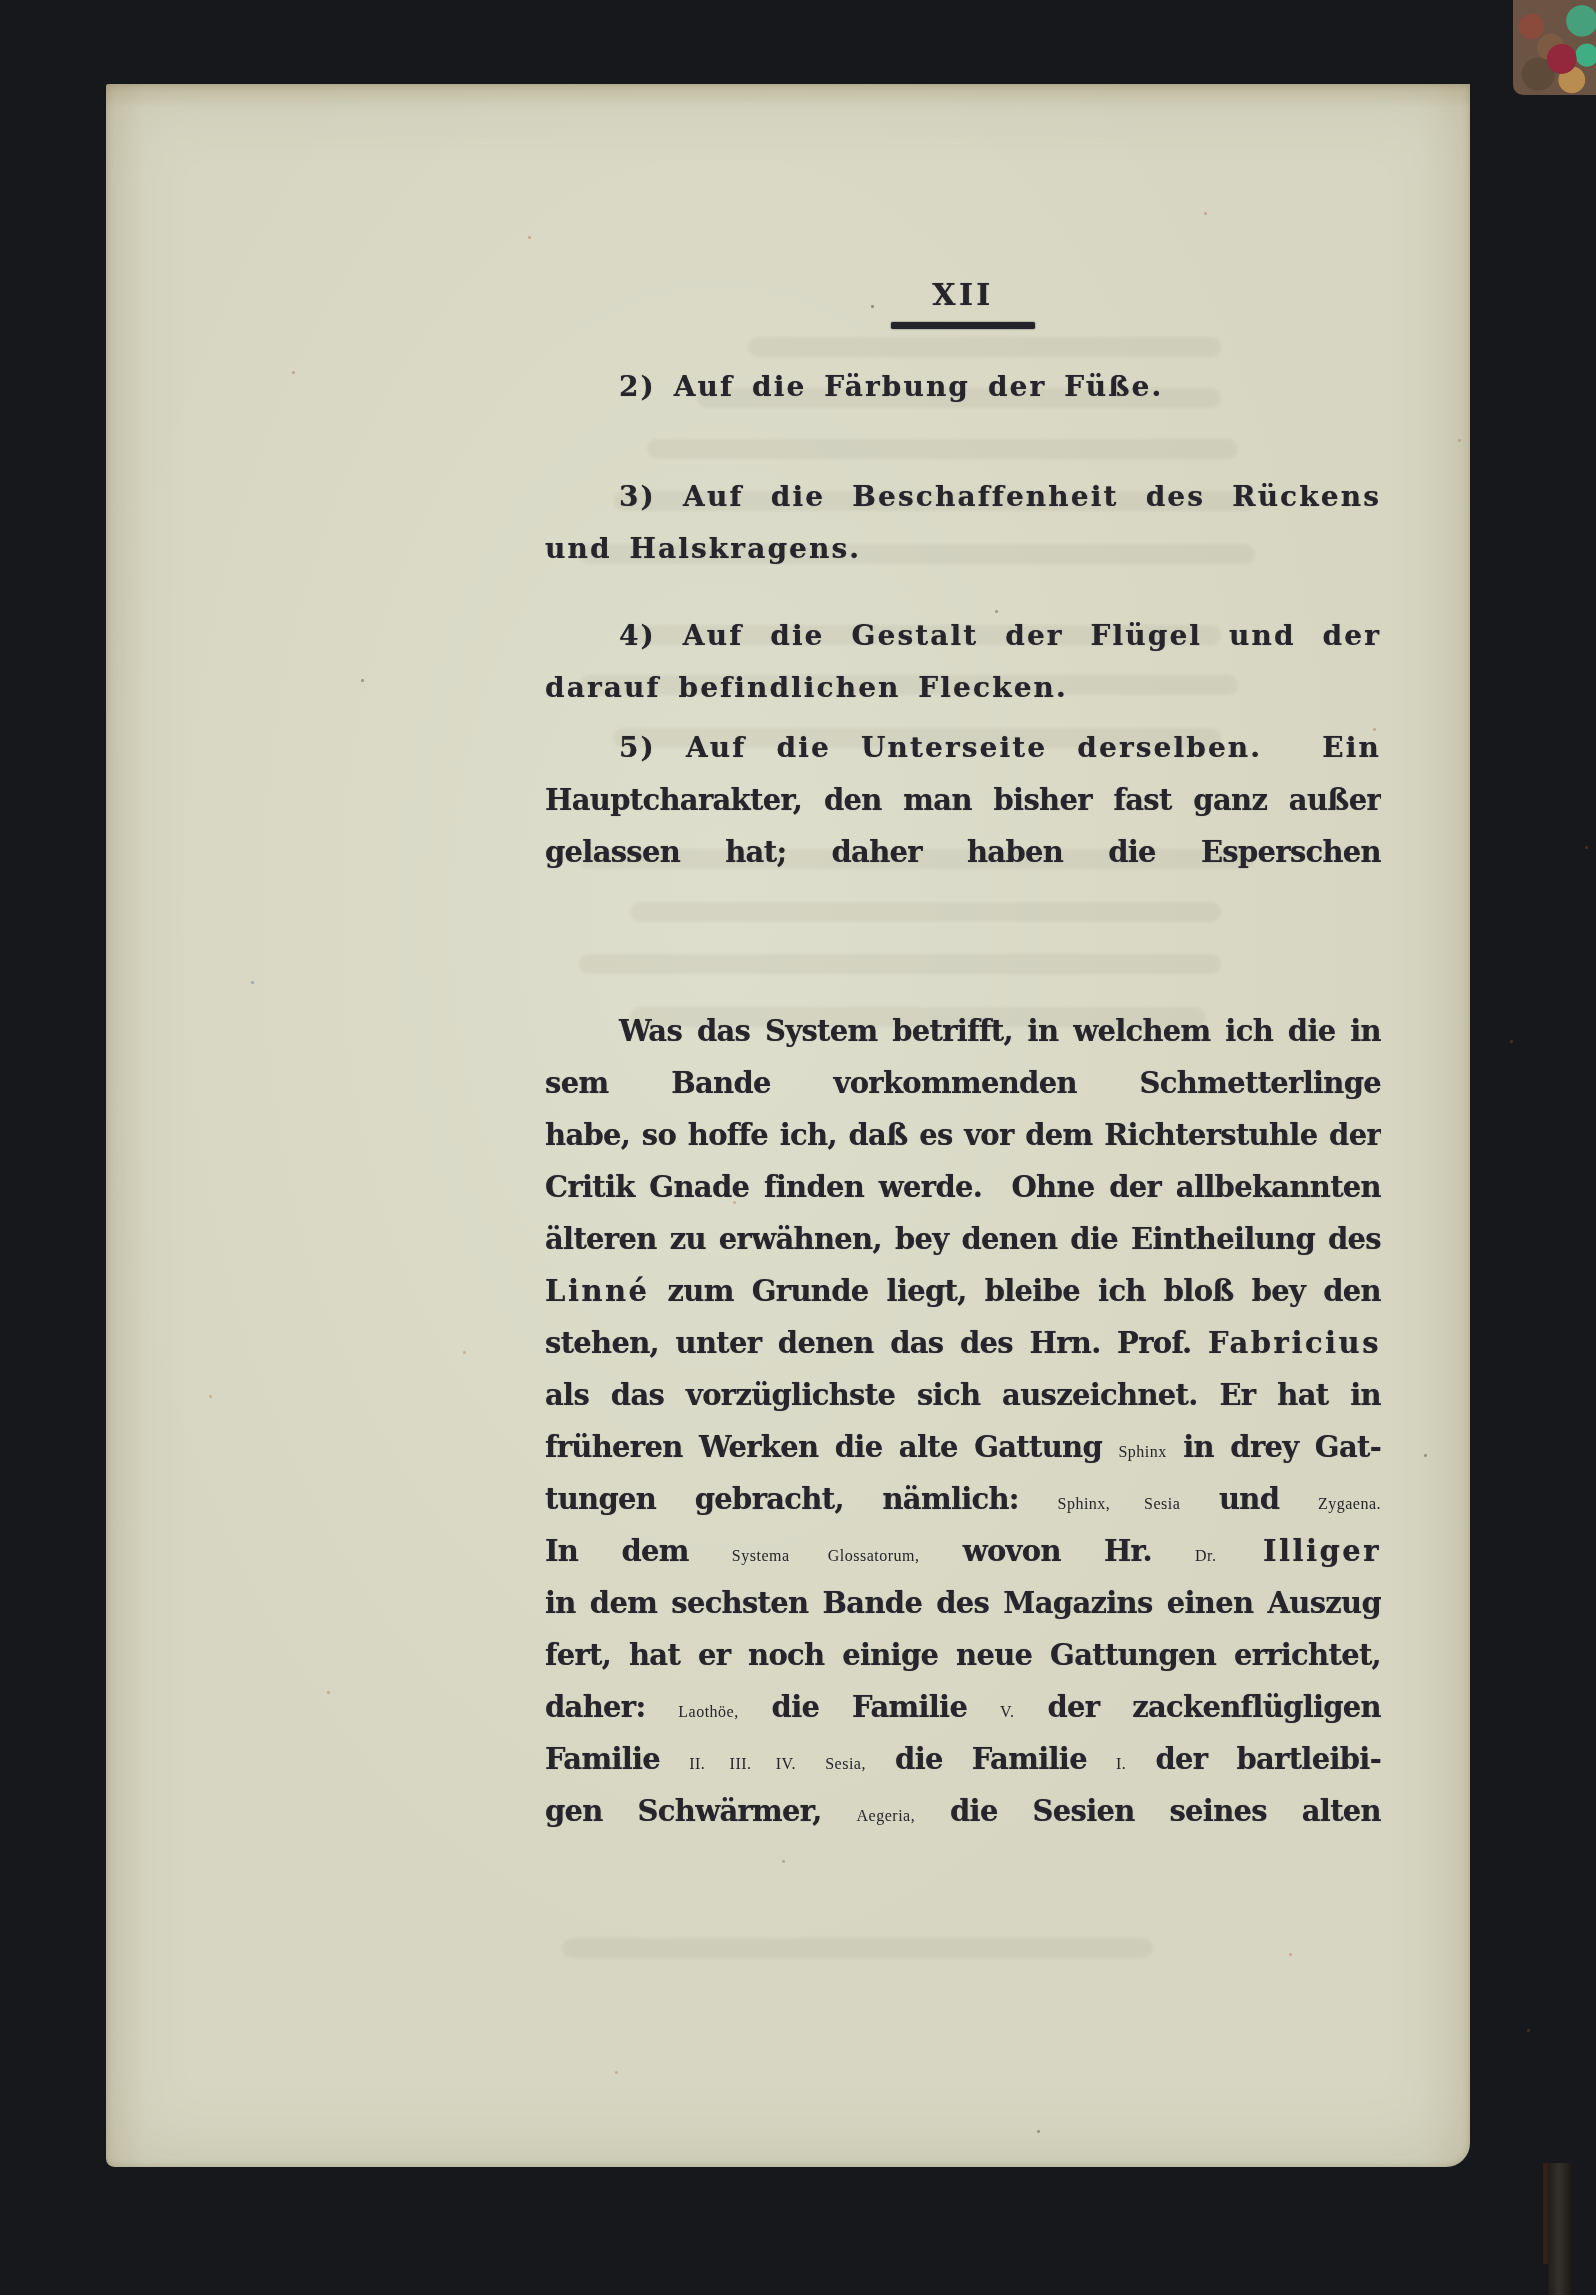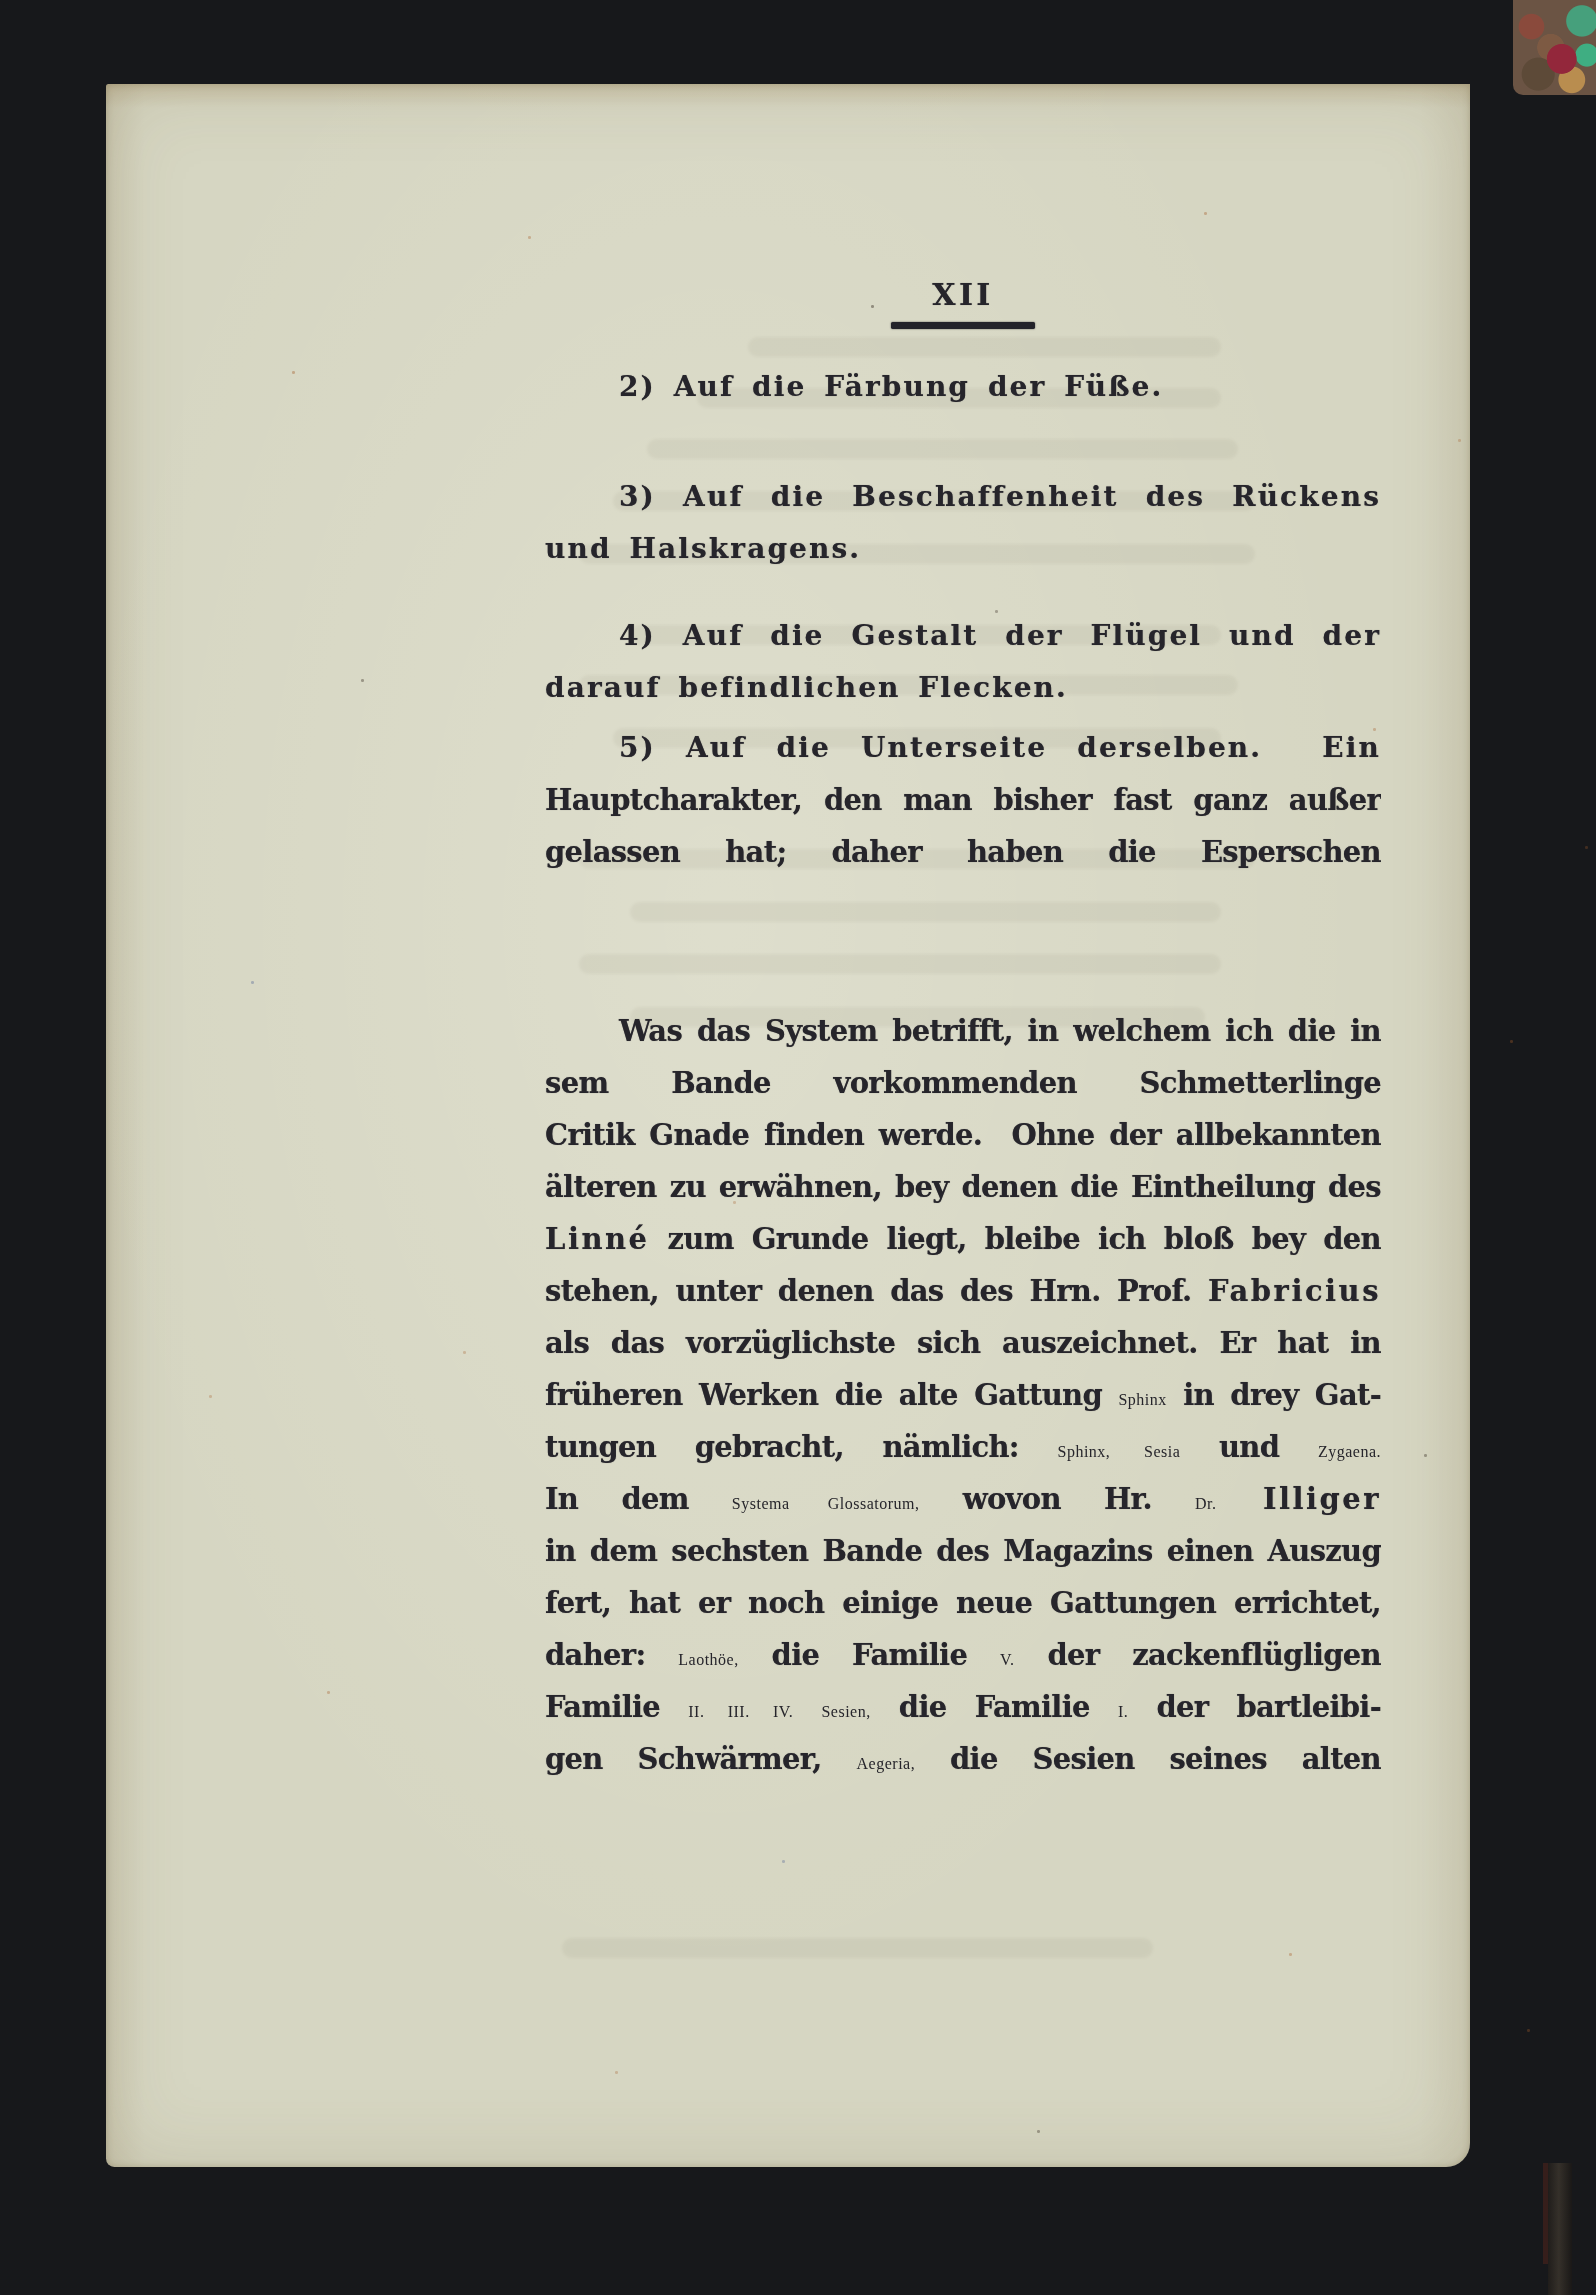--- a/index.html
+++ b/index.html
@@ -140,32 +140,33 @@
           <div class="line sp"><span class="frk">darauf befindlichen Flecken.</span></div>
         </div>
         <div class="para p5">
           <div class="line j sp ind"><span class="frk">5) Auf die Unterseite derselben.&nbsp;&nbsp;Ein</span></div>
           <div class="line j"><span class="frk">Hauptcharakter, den man bisher fast ganz außer Acht</span></div>
           <div class="line j"><span class="frk">gelassen hat; daher haben die Esperschen Abbildungen</span></div>
         </div>
         <div class="para main">
           <div class="line j ind"><span class="frk">Was das System betrifft, in welchem ich die in die-</span></div>
           <div class="line j"><span class="frk">sem Bande vorkommenden Schmetterlinge aufgestellt</span></div>
+          <div class="line j"><span class="frk">habe, so hoffe ich, daß es vor dem Richterstuhle der</span></div>
           <div class="line j"><span class="frk">Critik Gnade finden werde.&nbsp;&nbsp;Ohne der allbekannten</span></div>
           <div class="line j"><span class="frk">älteren zu erwähnen, bey denen die Eintheilung des</span></div>
           <div class="line j"><span class="spz">Linné</span><span class="frk"> zum Grunde liegt, bleibe ich bloß bey den neueren</span></div>
           <div class="line j"><span class="frk">stehen, unter denen das des Hrn. Prof. </span><span class="spz">Fabricius</span></div>
           <div class="line j"><span class="frk">als das vorzüglichste sich auszeichnet. Er hat in seinen</span></div>
           <div class="line j"><span class="frk">früheren Werken die alte Gattung </span><span class="ant">Sphinx</span><span class="frk"> in drey Gat-</span></div>
           <div class="line j"><span class="frk">tungen gebracht, nämlich: </span><span class="ant">Sphinx, Sesia</span><span class="frk"> und </span><span class="ant">Zygaena.</span></div>
           <div class="line j"><span class="frk">In dem </span><span class="ant">Systema Glossatorum,</span><span class="frk"> wovon Hr. </span><span class="ant">Dr.</span><span class="spz"> Illiger</span></div>
           <div class="line j"><span class="frk">in dem sechsten Bande des Magazins einen Auszug lie-</span></div>
           <div class="line j"><span class="frk">fert, hat er noch einige neue Gattungen errichtet, näm-</span></div>
           <div class="line j"><span class="frk">daher: </span><span class="ant">Laothöe,</span><span class="frk"> die Familie </span><span class="ant">V.</span><span class="frk"> der zackenflügligen</span></div>
-          <div class="line j"><span class="frk">Familie </span><span class="ant">II. III. IV.</span><span class="frk">&nbsp;</span><span class="ant">Sesien,</span><span class="frk"> die Familie </span><span class="ant">I.</span><span class="frk"> der bartleibi-</span></div>
+          <div class="line j"><span class="frk">Familie </span><span class="ant">II. III. IV.</span><span class="frk">&nbsp;</span><span class="ant">Sesia,</span><span class="frk"> die Familie </span><span class="ant">I.</span><span class="frk"> der bartleibi-</span></div>
           <div class="line j"><span class="frk">gen Schwärmer, </span><span class="ant">Aegeria,</span><span class="frk"> die Sesien seines alten</span></div>
         </div>
       </div>
   </div>
 </div>
 
 <div class="edge-red"></div>
 <div class="edge-sliver"></div>
 
 

